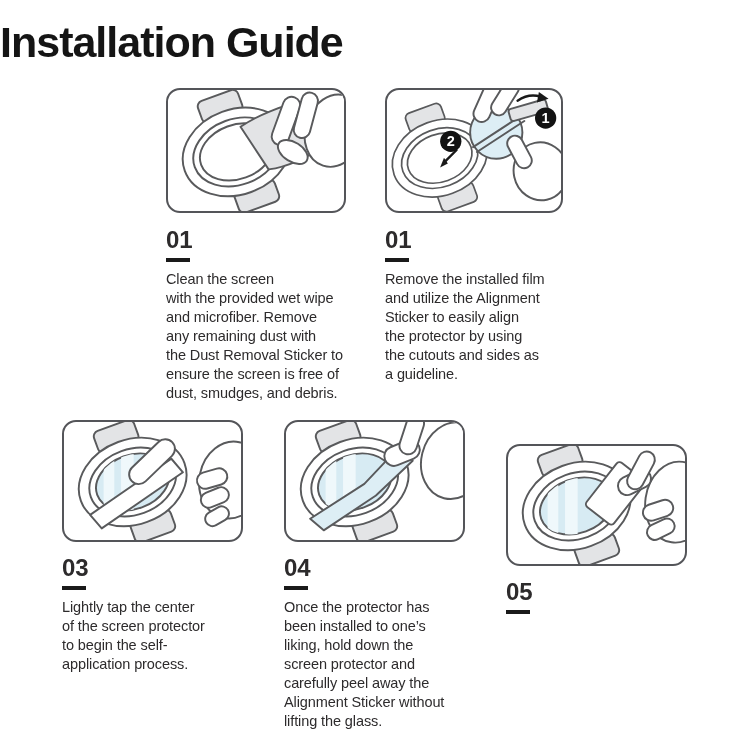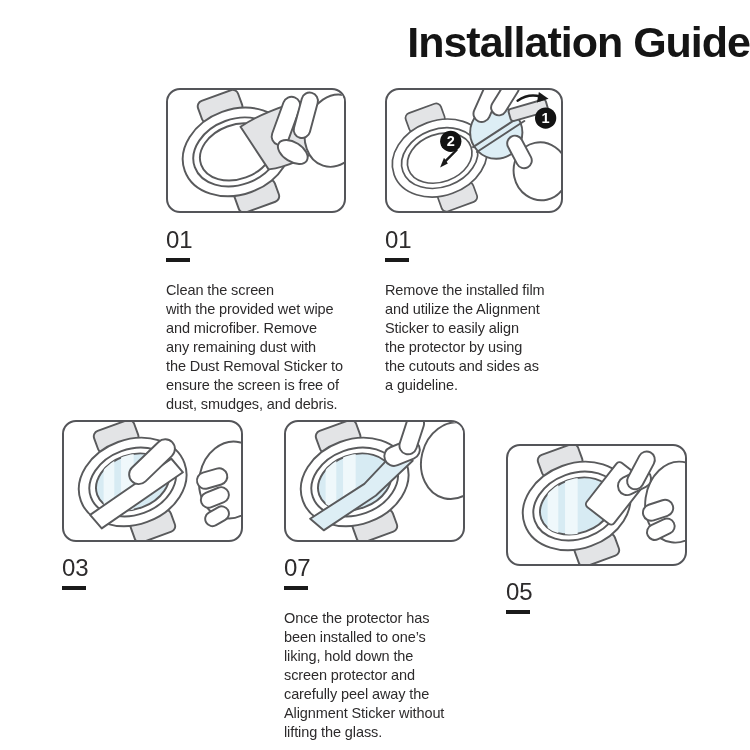--- a/index.html
+++ b/index.html
@@ -4,32 +4,32 @@
 <style>
   :root{
     --pageBg:#ffffff; --titleText:#151515; --bodyText:#2d2b2c; --outline:#595a5c;
     --panelBorder:#545559; --grayFill:#e3e4e6; --glassBlue:#d7ebf3; --glassLight:#ddeef5;
     --glassStripe:#eff8fb; --badgeBg:#121212; --numberBar:#1a1a1a;
   }
   *{margin:0;padding:0;box-sizing:border-box}
   html,body{background:#fff}
   .page{position:relative;width:750px;height:750px;background:var(--pageBg);
         font-family:"Liberation Sans", sans-serif;overflow:hidden}
-  .title{position:absolute;top:18px;left:0;right:0;text-align:right;
+  .title{position:absolute;top:18px;left:0;right:0;text-align:left;
          font-size:43px;font-weight:bold;letter-spacing:-1px;color:var(--titleText)}
   .step{position:absolute}
   .panel{border:2.5px solid var(--panelBorder);border-radius:14px;background:#fff;
          position:relative;overflow:hidden}
   .r1 .panel{width:180px;height:125px}
   .r2 .panel{width:181px;height:122px}
   .panel svg{width:100%;height:100%;display:block}
-  .num{font-size:24px;font-weight:normal;color:var(--bodyText);margin-top:13px}
+  .num{font-size:24px;font-weight:bold;color:var(--bodyText);margin-top:13px}
   .r2 .num{margin-top:12px}
   .bar{width:24px;height:3.5px;background:var(--numberBar);margin-top:4px}
-  .desc{margin-top:19px;font-size:14.5px;line-height:19px;color:var(--bodyText);
+  .desc{margin-top:8px;font-size:14.5px;line-height:19px;color:var(--bodyText);
         white-space:pre-line;letter-spacing:-0.1px}
   
   .ln{fill:none;stroke:var(--outline);stroke-width:2;stroke-linecap:round;stroke-linejoin:round}
   .fw{fill:#fff;stroke:var(--outline);stroke-width:2;stroke-linejoin:round}
   .fg{fill:var(--grayFill);stroke:var(--outline);stroke-width:2;stroke-linejoin:round}
   .fb{fill:var(--glassBlue);stroke:var(--outline);stroke-width:2}
   .fb2{fill:var(--glassLight);stroke:var(--outline);stroke-width:2}
   .fb3{fill:var(--glassLight);stroke:var(--outline);stroke-width:2;stroke-linejoin:round}
   .stripe{fill:var(--glassStripe)}
   .arr{fill:none;stroke:#1a1a1a;stroke-width:2.5;stroke-linecap:round}
@@ -138,20 +138,24 @@
         <polygon class="fw" points="26,96 110,38 122,52 38,110"></polygon>
         <rect class="fw" x="80" y="12" width="20" height="58" rx="10" transform="rotate(46 90 41)"></rect>
         <ellipse class="fw" cx="172" cy="60" rx="33" ry="40" transform="rotate(12 172 60)"></ellipse>
         <rect class="fw" x="136" y="50" width="32" height="17" rx="8.5" transform="rotate(-16 152 58)"></rect>
         <rect class="fw" x="140" y="70" width="30" height="16" rx="8" transform="rotate(-22 155 78)"></rect>
         <rect class="fw" x="144" y="90" width="26" height="15" rx="7.5" transform="rotate(-30 157 97)"></rect>
       </svg>
     </div>
     <div class="num">03</div>
     <div class="bar"></div>
+    <div class="desc">Lightly tap the center
+of the screen protector
+to begin the self-
+application process.</div>
   </div>
 
   <div class="step r2" style="left:284px;top:420px;width:215px">
     <div class="panel">
       <svg viewBox="0 0 181 122">
         <defs>
             <clipPath id="scr4">
               <ellipse cx="70" cy="62" rx="39" ry="28" transform="rotate(-20 70 62)"></ellipse>
             </clipPath>
           </defs>
@@ -165,21 +169,21 @@
         <g clip-path="url(#scr4)">
           <rect class="stripe" x="40" y="24" width="11" height="76"></rect>
           <rect class="stripe" x="58" y="24" width="13" height="76"></rect>
         </g>
         <polygon class="fb3" points="24,100 80,64 114,28 130,40 92,76 38,112"></polygon>
         <rect class="fw" x="100" y="22" width="38" height="20" rx="10" transform="rotate(-22 119 32)"></rect>
         <rect class="fw" x="120" y="-8" width="18" height="42" rx="9" transform="rotate(18 129 13)"></rect>
         <ellipse class="fw" cx="172" cy="40" rx="33" ry="40" transform="rotate(14 172 40)"></ellipse>
       </svg>
     </div>
-    <div class="num">07</div>
+    <div class="num">04</div>
     <div class="bar"></div>
     <div class="desc">Once the protector has
 been installed to one’s
 liking, hold down the
 screen protector and
 carefully peel away the
 Alignment Sticker without
 lifting the glass.</div>
   </div>
 

